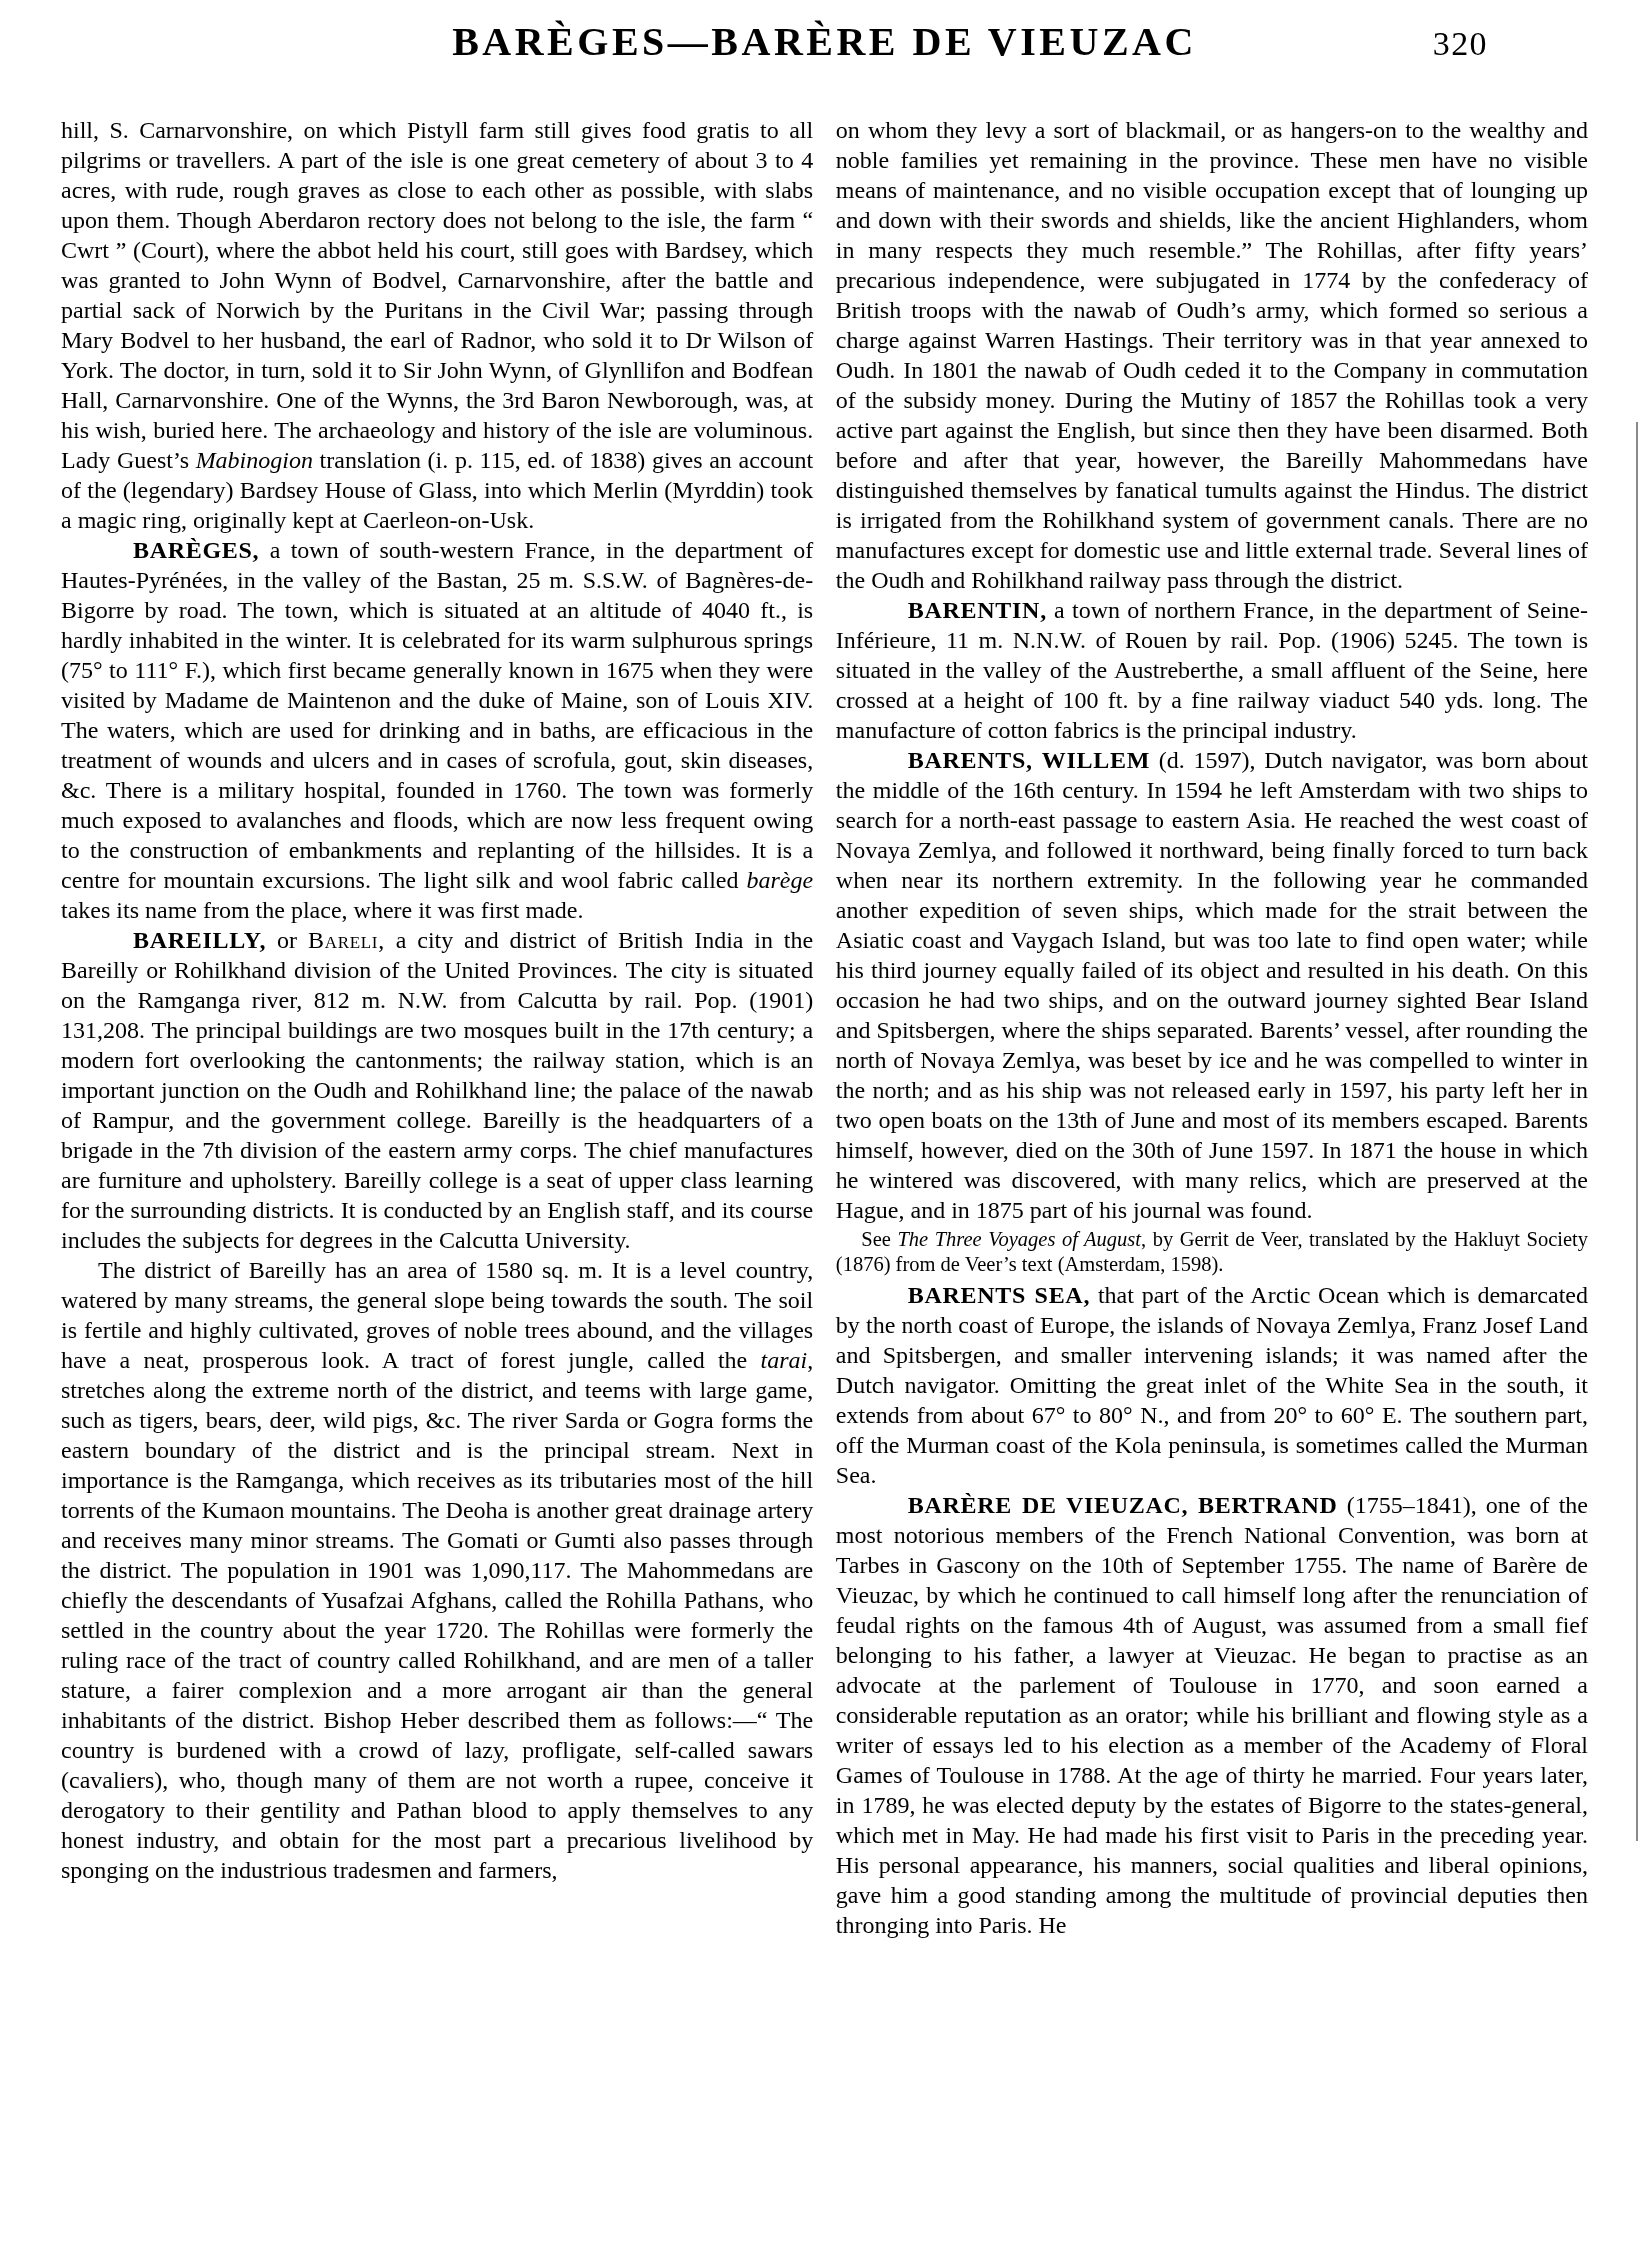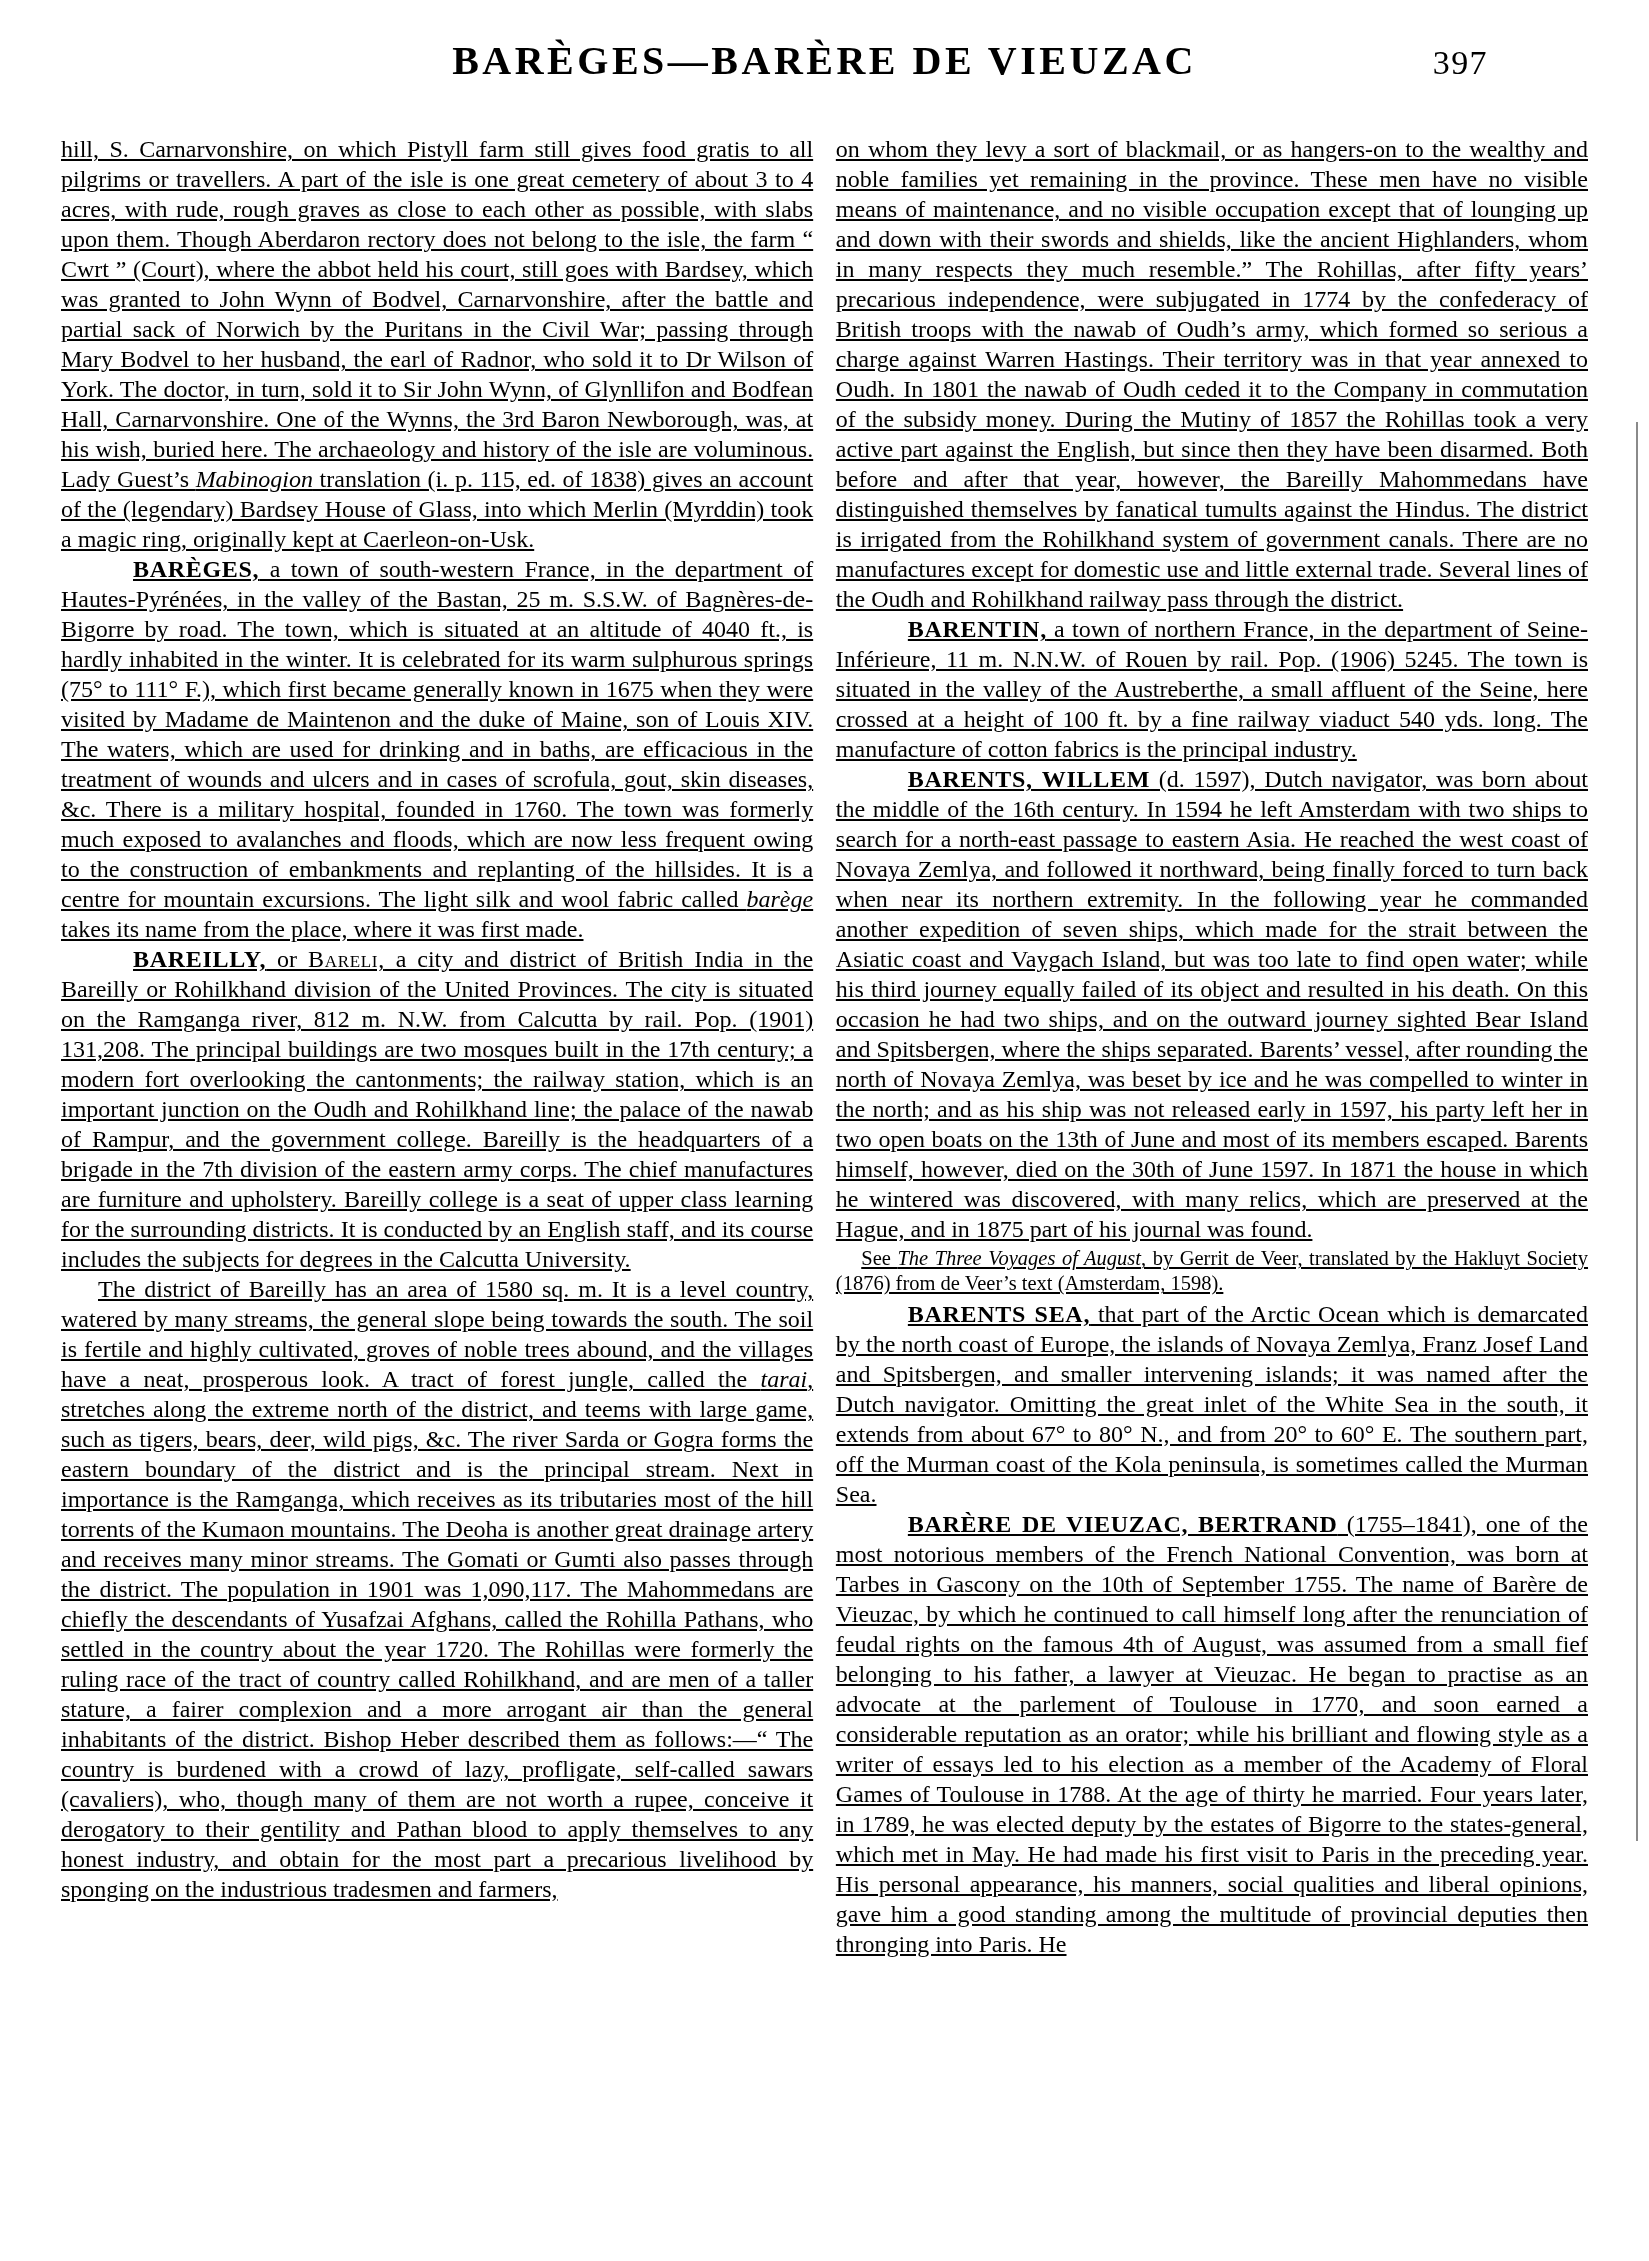--- a/index.html
+++ b/index.html
@@ -10,23 +10,22 @@
     font-family: "Liberation Serif", serif;
   }
   body {
     width: 1649px;
     height: 2261px;
     overflow: hidden;
     position: relative;
   }
   .page {
     position: relative;
-    padding: 31px 61px 0 61px;
+    padding: 12px 61px 0 61px;
     box-sizing: border-box;
-    text-decoration: underline;
   }
   .header {
     position: relative;
     height: 85px;
   }
   .title {
     position: absolute;
     left: 0;
     right: 0;
     top: 5.6px;
@@ -82,21 +81,21 @@
     height: 1419px;
     background: #8a8a8a;
   }
 </style>
 </head>
 <body>
 
 <div class="page">
   <div class="header">
     <div class="title">BARÈGES—BARÈRE DE VIEUZAC</div>
-    <div class="page-number">397</div>
+    <div class="page-number">320</div>
   </div>
   <div class="columns">
     <div class="column">
         <p class="para continuation"><span class="seg-normal">hill, S. Carnarvonshire, on which Pistyll farm still gives food gratis to all pilgrims or travellers.  A part of the isle is one great cemetery of about 3 to 4 acres, with rude, rough graves as close to each other as possible, with slabs upon them.  Though Aberdaron rectory does not belong to the isle, the farm “ Cwrt ” (Court), where the abbot held his court, still goes with Bardsey, which was granted to John Wynn of Bodvel, Carnarvonshire, after the battle and partial sack of Norwich by the Puritans in the Civil War; passing through Mary Bodvel to her husband, the earl of Radnor, who sold it to Dr Wilson of York.  The doctor, in turn, sold it to Sir John Wynn, of Glynllifon and Bodfean Hall, Carnarvonshire.  One of the Wynns, the 3rd Baron Newborough, was, at his wish, buried here.  The archaeology and history of the isle are voluminous.  Lady Guest’s </span><span class="seg-italic">Mabinogion</span><span class="seg-normal"> translation (i. p. 115, ed. of 1838) gives an account of the (legendary) Bardsey House of Glass, into which Merlin (Myrddin) took a magic ring, originally kept at Caerleon-on-Usk.</span></p>
         <p class="para indent"><span class="seg-bold">BARÈGES,</span><span class="seg-normal"> a town of south-western France, in the department of Hautes-Pyrénées, in the valley of the Bastan, 25 m. S.S.W. of Bagnères-de-Bigorre by road.  The town, which is situated at an altitude of 4040 ft., is hardly inhabited in the winter.  It is celebrated for its warm sulphurous springs (75° to 111° F.), which first became generally known in 1675 when they were visited by Madame de Maintenon and the duke of Maine, son of Louis XIV.  The waters, which are used for drinking and in baths, are efficacious in the treatment of wounds and ulcers and in cases of scrofula, gout, skin diseases, &amp;c.  There is a military hospital, founded in 1760.  The town was formerly much exposed to avalanches and floods, which are now less frequent owing to the construction of embankments and replanting of the hillsides.  It is a centre for mountain excursions.  The light silk and wool fabric called </span><span class="seg-italic">barège</span><span class="seg-normal"> takes its name from the place, where it was first made.</span></p>
         <p class="para indent"><span class="seg-bold">BAREILLY,</span><span class="seg-normal"> or </span><span class="seg-smallcaps">Bareli,</span><span class="seg-normal"> a city and district of British India in the Bareilly or Rohilkhand division of the United Provinces. The city is situated on the Ramganga river, 812 m. N.W. from Calcutta by rail.  Pop. (1901) 131,208.  The principal buildings are two mosques built in the 17th century;  a modern fort overlooking the cantonments;  the railway station, which is an important junction on the Oudh and Rohilkhand line;  the palace of the nawab of Rampur, and the government college. Bareilly is the headquarters of a brigade in the 7th division of the eastern army corps.  The chief manufactures are furniture and upholstery.  Bareilly college is a seat of upper class learning for the surrounding districts.  It is conducted by an English staff, and its course includes the subjects for degrees in the Calcutta University.</span></p>
         <p class="para indent"><span class="seg-normal">The district of Bareilly has an area of 1580 sq. m.  It is a level country, watered by many streams, the general slope being towards the south.  The soil is fertile and highly cultivated, groves of noble trees abound, and the villages have a neat, prosperous look.  A tract of forest jungle, called the </span><span class="seg-italic">tarai</span><span class="seg-normal">, stretches along the extreme north of the district, and teems with large game, such as tigers, bears, deer, wild pigs, &amp;c.  The river Sarda or Gogra forms the eastern boundary of the district and is the principal stream.  Next in importance is the Ramganga, which receives as its tributaries most of the hill torrents of the Kumaon mountains.  The Deoha is another great drainage artery and receives many minor streams.  The Gomati or Gumti also passes through the district.  The population in 1901 was 1,090,117.  The Mahommedans are chiefly the descendants of Yusafzai Afghans, called the Rohilla Pathans, who settled in the country about the year 1720.  The Rohillas were formerly the ruling race of the tract of country called Rohilkhand, and are men of a taller stature, a fairer complexion and a more arrogant air than the general inhabitants of the district.  Bishop Heber described them as follows:—“ The country is burdened with a crowd of lazy, profligate, self-called sawars (cavaliers), who, though many of them are not worth a rupee, conceive it derogatory to their gentility and Pathan blood to apply themselves to any honest industry, and obtain for the most part a precarious livelihood by sponging on the industrious tradesmen and farmers,</span></p>
       </div>
     <div class="divider"></div>
     <div class="column">

